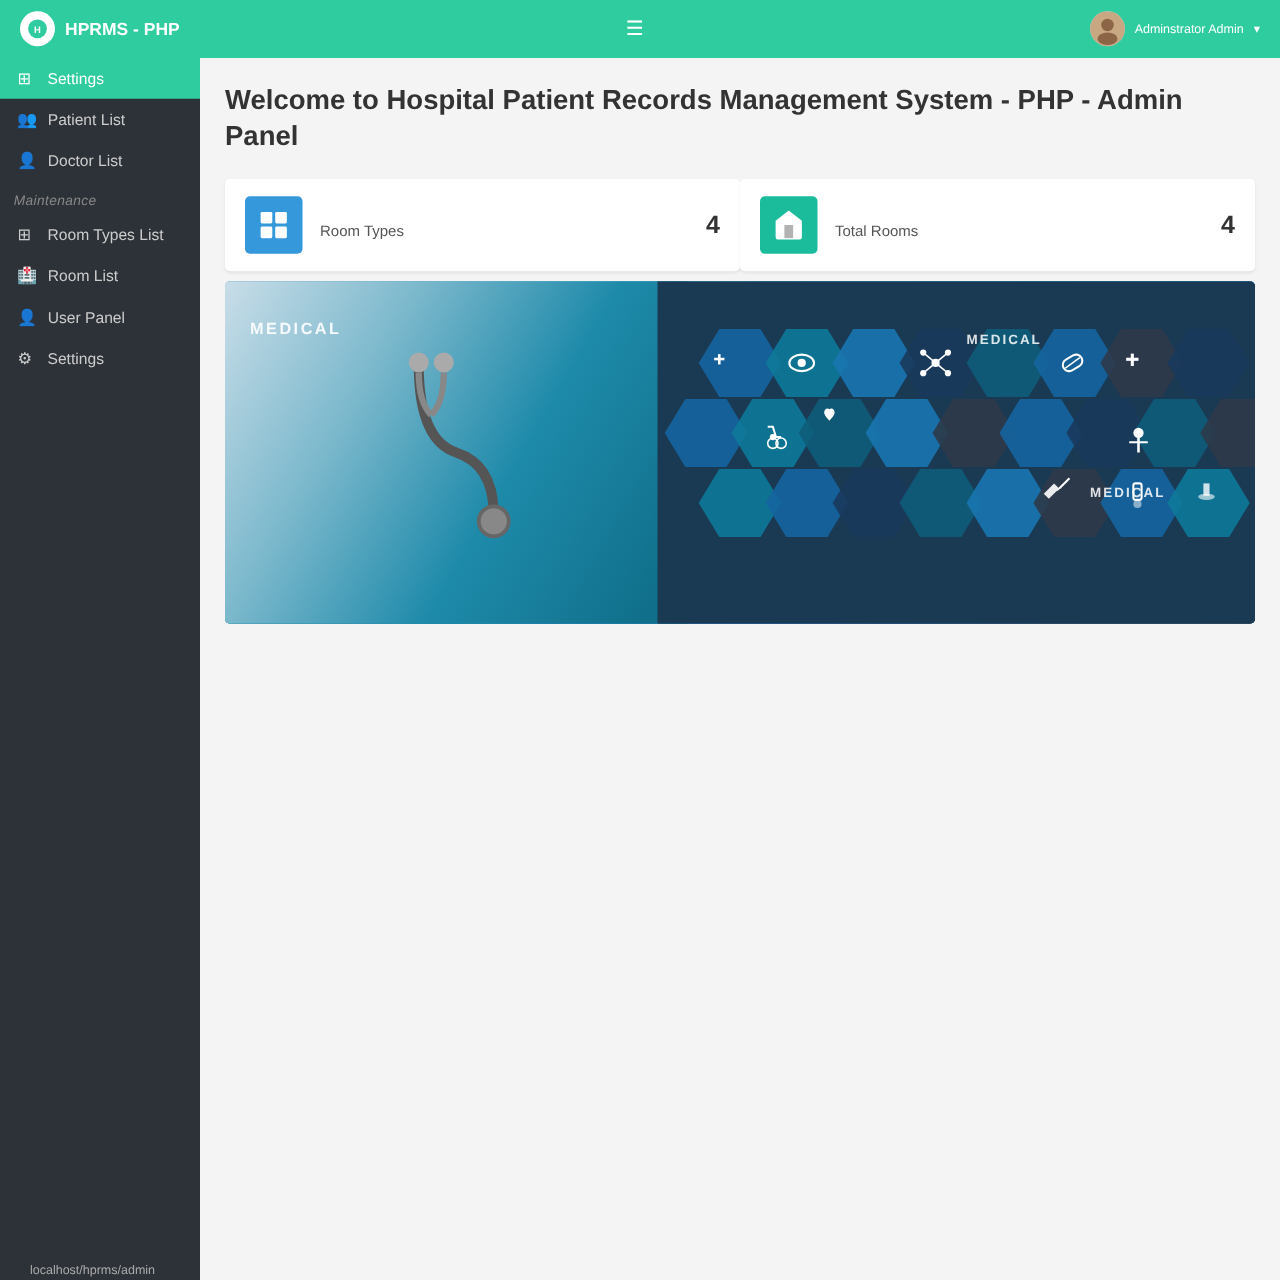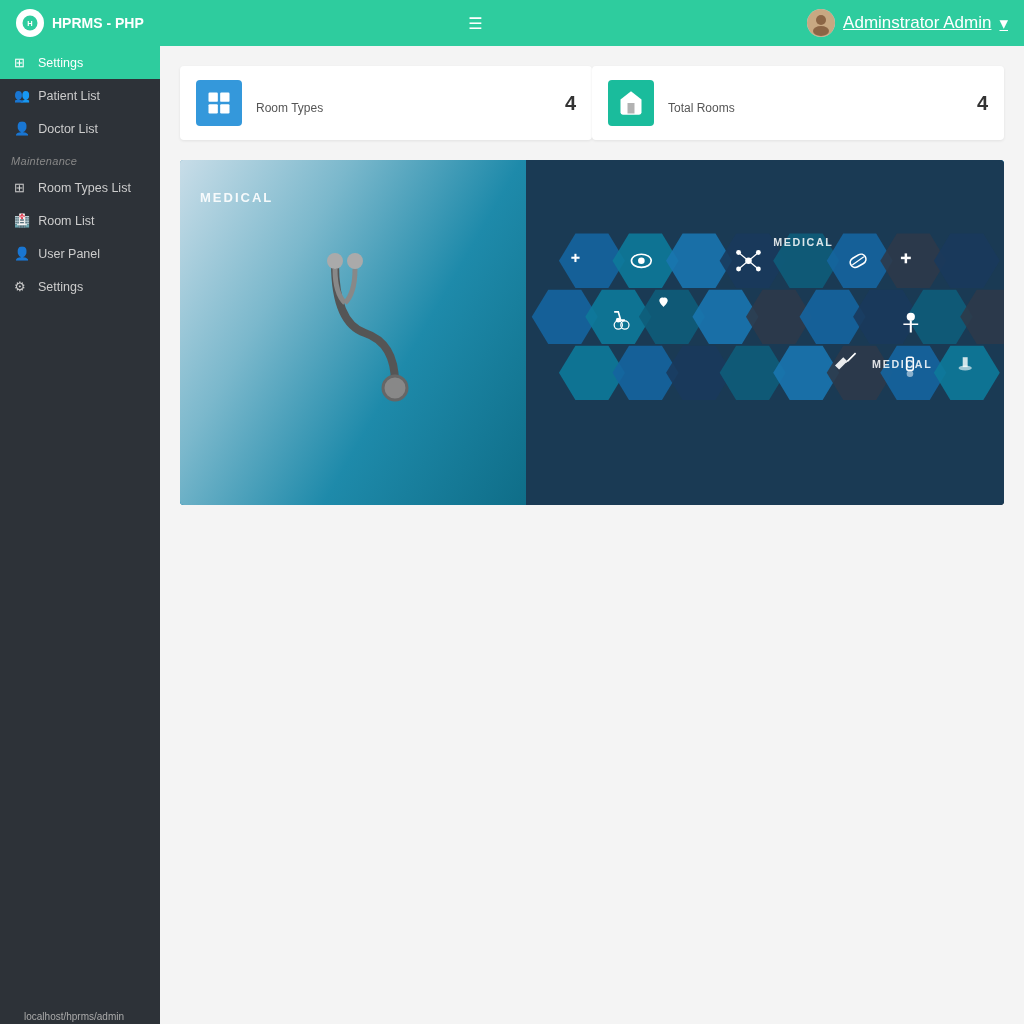--- a/index.html
+++ b/index.html
@@ -38,23 +38,22 @@
       gap: 10px;
       color: white;
       font-size: 13px;
     }
     .hamburger { cursor: pointer; color: white; font-size: 16px; }
     .navbar-right {
       display: flex;
       align-items: center;
       gap: 8px;
       color: white;
-      font-size: 17px;
+      font-size: 10px;
       cursor: pointer;
-      text-decoration: underline;
     }
     .avatar {
       width: 28px; height: 28px;
       border-radius: 50%;
       background: #ccc;
       overflow: hidden;
       display: flex; align-items: center; justify-content: center;
     }
 
     
@@ -100,21 +99,21 @@
       font-size: 22px;
       font-weight: 600;
       color: #333;
       margin-bottom: 20px;
       line-height: 1.3;
     }
 
     
     .stats-row {
       display: flex;
-      margin-bottom: 20px;
+      margin-bottom: 8px;
     }
     .stat-card {
       flex: 1;
       background: white;
       border-radius: 4px;
       display: flex;
       align-items: center;
       padding: 14px 16px;
       gap: 14px;
       box-shadow: 0 1px 3px rgba(0,0,0,0.08);
@@ -132,21 +131,21 @@
     .stat-icon-box.gray { background: #7f8c8d; }
     .stat-icon-box.blue2 { background: #2980b9; }
     .stat-label { font-size: 12px; color: #555; }
     .stat-value { font-size: 20px; font-weight: bold; color: #333; text-align: right; }
     .stat-content { display: flex; flex-direction: column; flex: 1; }
     .stat-content-row { display: flex; justify-content: space-between; align-items: flex-end; }
 
     
     .banner {
       width: 100%;
-      height: 345px;
+      height: 274px;
       background: linear-gradient(135deg, #1a6b8a 0%, #2196b0 20%, #0d8fa8 40%, #1565c0 70%, #37474f 100%);
       border-radius: 4px;
       overflow: hidden;
       position: relative;
       display: flex;
       align-items: center;
       justify-content: center;
     }
     .banner-inner {
       width: 100%;
@@ -228,20 +227,21 @@
     <span class="sidebar-icon">👤</span>
     <span>User Panel</span>
   </div>
   <div class="sidebar-item">
     <span class="sidebar-icon">⚙</span>
     <span>Settings</span>
   </div>
 </aside>
 
 <main class="main-content">
+  <h1 class="page-title">Welcome to Hospital Patient Records Management System - PHP - Admin Panel</h1>
 
   <div class="stats-row">
 
     <div class="stat-card">
       <div class="stat-icon-box blue">
         <svg width="28" height="28" viewBox="0 0 24 24" fill="white">
           <rect x="3" y="3" width="8" height="8" rx="1"></rect>
           <rect x="13" y="3" width="8" height="8" rx="1"></rect>
           <rect x="3" y="13" width="8" height="8" rx="1"></rect>
           <rect x="13" y="13" width="8" height="8" rx="1"></rect>

